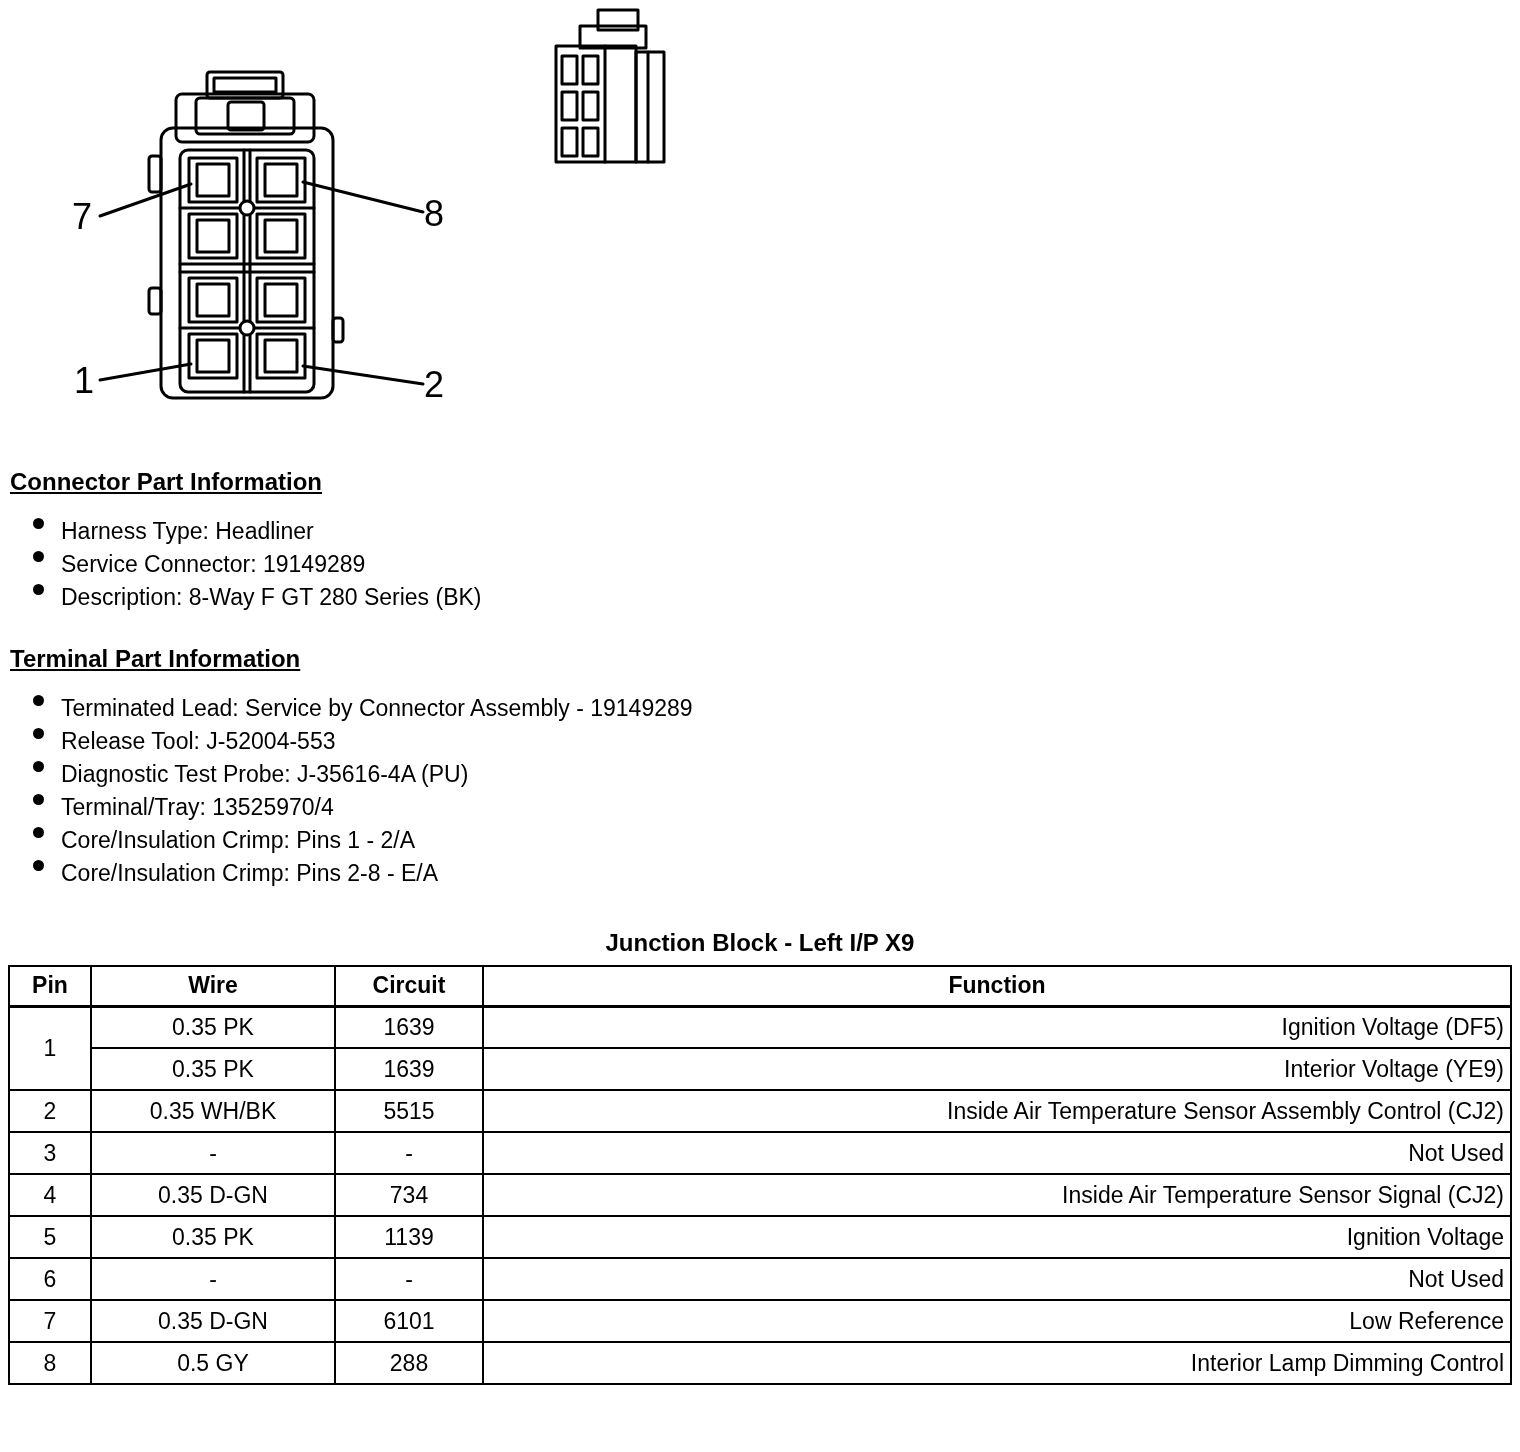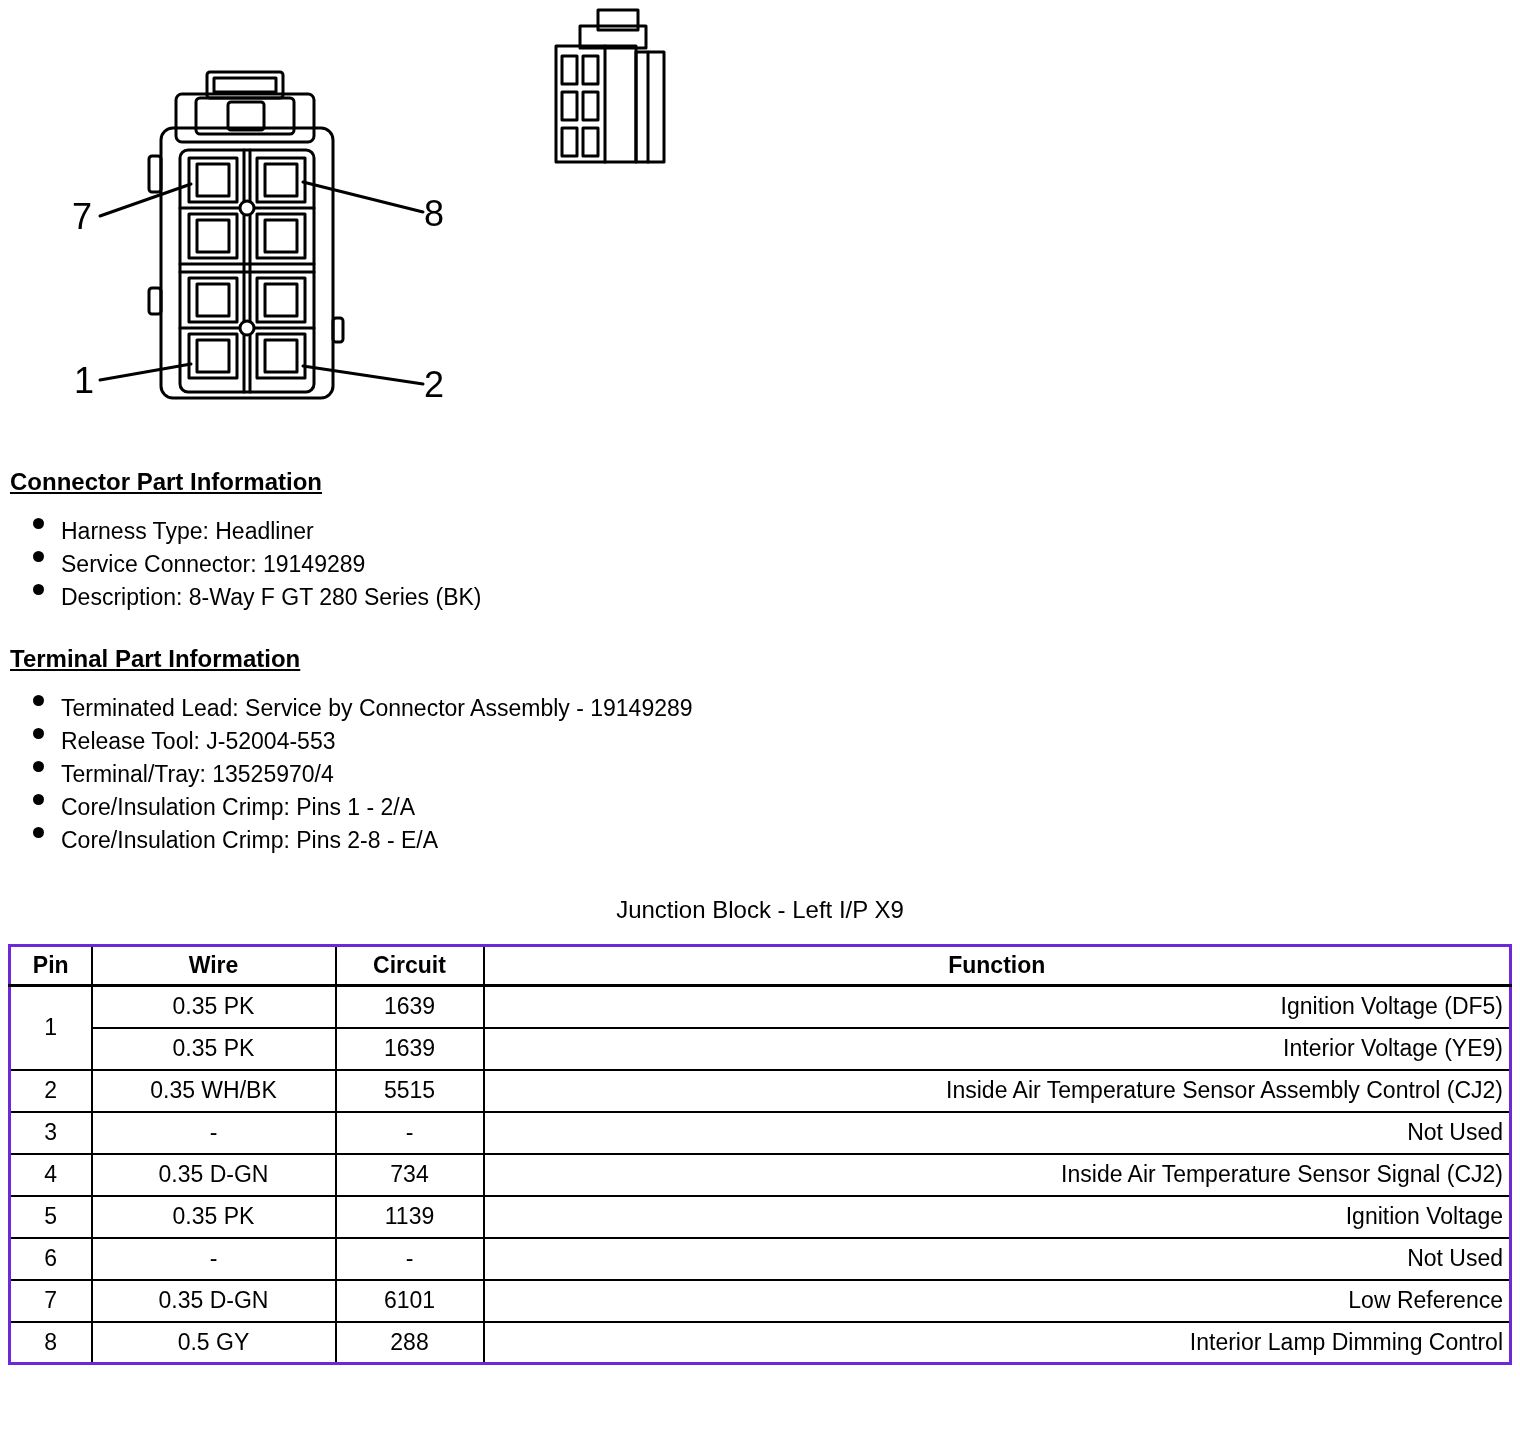--- a/index.html
+++ b/index.html
@@ -16,27 +16,27 @@
     margin: 28px 0 22px 10px;
     text-decoration: underline;
   }
   ul.bullet-list { list-style: none; margin: 0; padding: 0 0 0 33px; }
   ul.bullet-list li { display: flex; height: 33px; font-size: 23px; }
   .bullet {
     width: 11px; height: 11px; border-radius: 50%;
     background: #000; margin-right: 17px; flex: 0 0 auto;
   }
   .table-title {
-    text-align: center; font-weight: normal; font-size: 24px;
-    margin-top: 36px; margin-bottom: 20px;
+    text-align: center; font-weight: bold; font-size: 24px;
+    margin-top: 36px; margin-bottom: 8px;
   }
   table.pinout {
     border-collapse: collapse; table-layout: fixed;
     width: 1504px; margin: 0 8px;
-    border: 3px solid #6d28d9;
+    border: 1px solid #6d28d9;
   }
   .pinout th, .pinout td {
     border: 2px solid #000;
     font-size: 23px; height: 42px; padding: 0 6px;
     overflow: hidden; white-space: nowrap;
   }
   .pinout th { font-weight: bold; height: 40px; border-bottom: 3px solid #000; text-align: center; }
   .pinout td.center { text-align: center; }
   .pinout td.fn { text-align: right; }
 </style>
@@ -147,20 +147,24 @@
     <li>
       <span class="bullet"></span>
       <span>Terminated Lead: Service by Connector Assembly - 19149289</span>
     </li>
     <li>
       <span class="bullet"></span>
       <span>Release Tool: J-52004-553</span>
     </li>
     <li>
       <span class="bullet"></span>
+      <span>Diagnostic Test Probe: J-35616-4A (PU)</span>
+    </li>
+    <li>
+      <span class="bullet"></span>
       <span>Terminal/Tray: 13525970/4</span>
     </li>
     <li>
       <span class="bullet"></span>
       <span>Core/Insulation Crimp: Pins 1 - 2/A</span>
     </li>
     <li>
       <span class="bullet"></span>
       <span>Core/Insulation Crimp: Pins 2-8 - E/A</span>
     </li>

